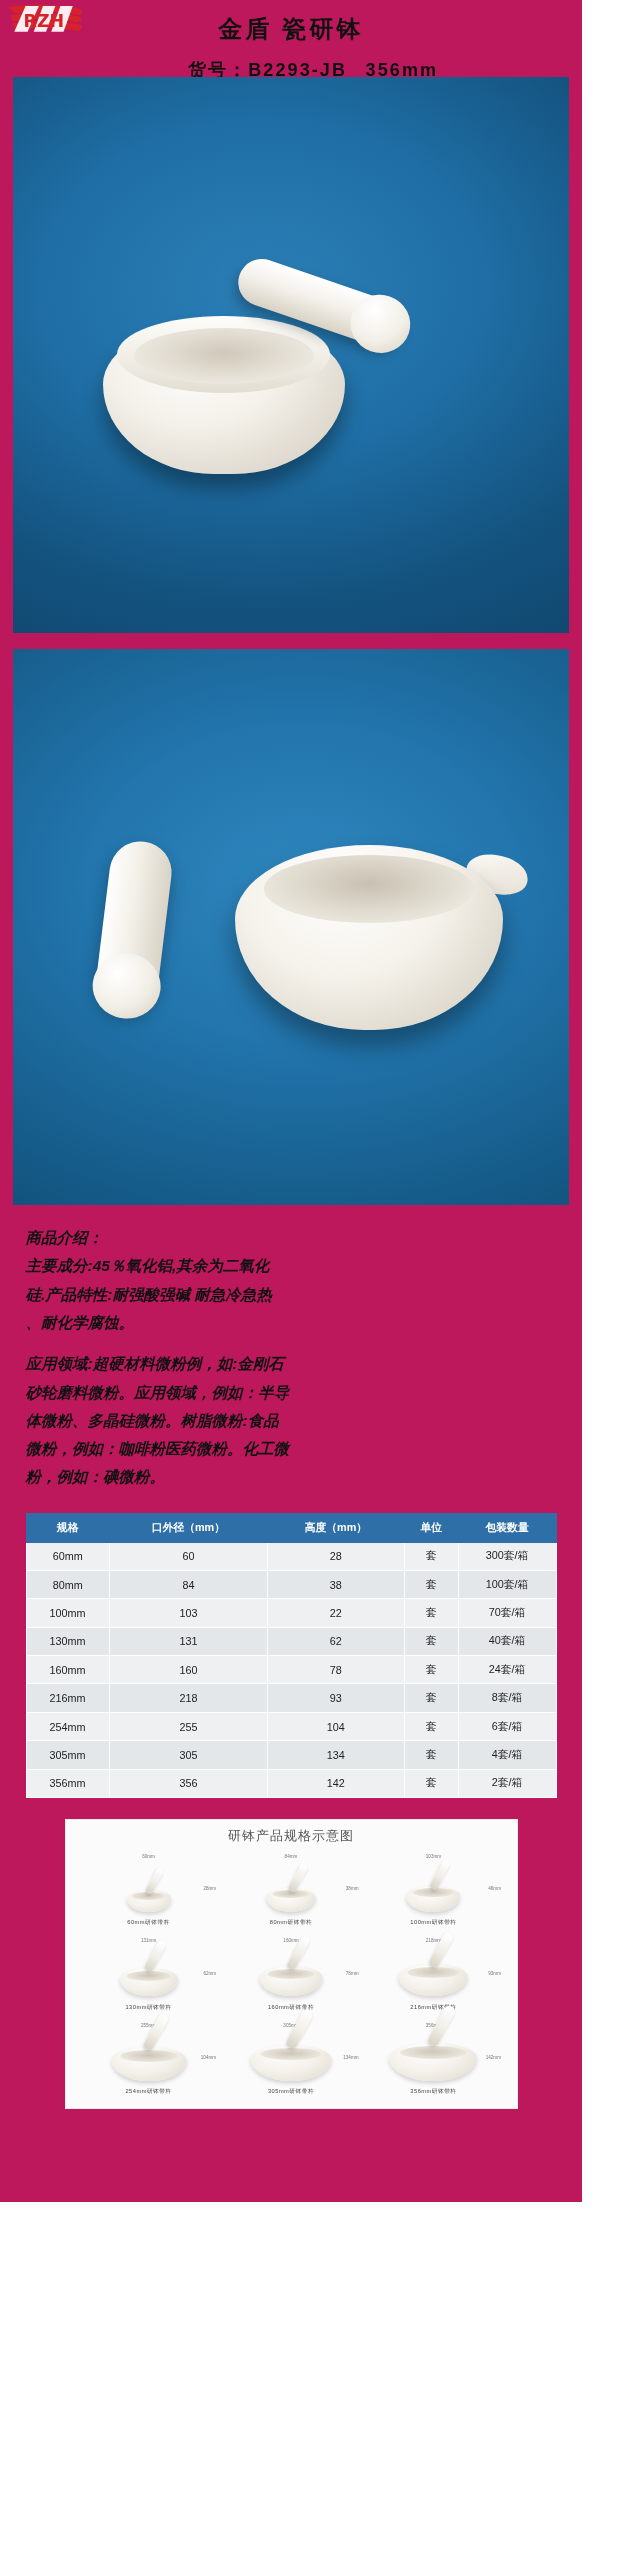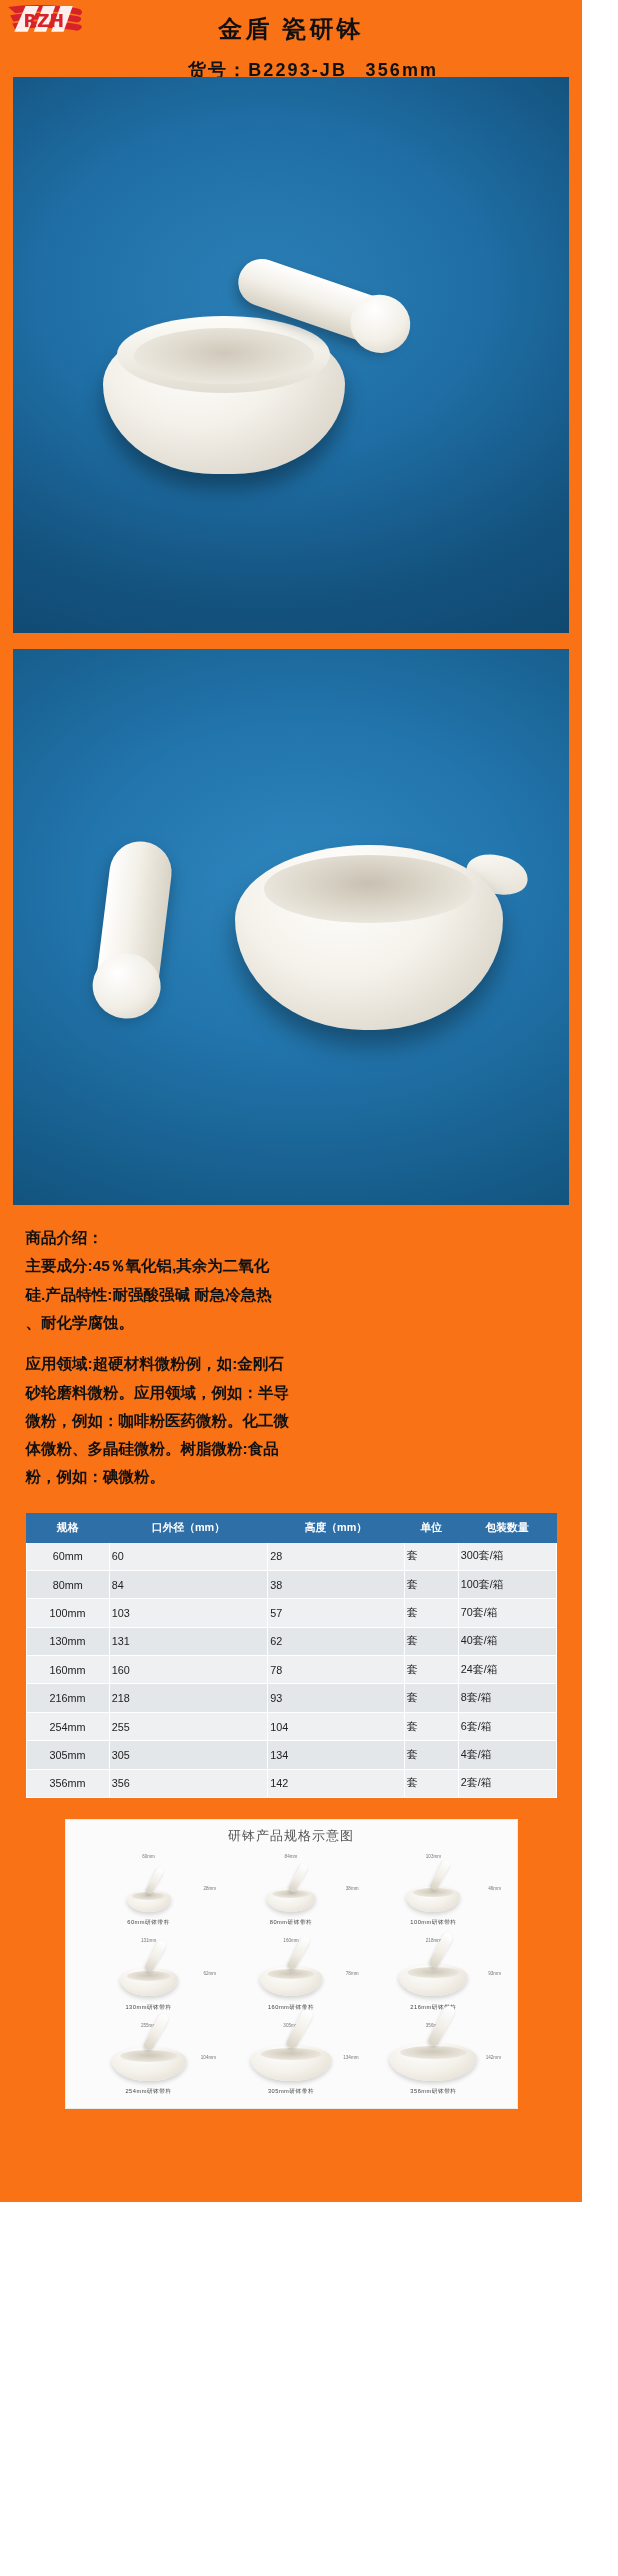--- a/index.html
+++ b/index.html
@@ -8,21 +8,21 @@
     background: #ffffff;
   }
   body {
     width: 618px;
     font-family: "Liberation Sans", sans-serif;
     color: #111;
   }
   .page {
     width: 582px;
     position: relative;
-    background: #f97316;
+    background: #be185d;
   }
 
   
   .header {
     position: relative;
     height: 77px;
     padding-top: 7.2px;
   }
   .logo {
     position: absolute;
@@ -164,21 +164,21 @@
 
   
   .desc {
     width: 531px;
     margin: 20.6px auto 0 auto;
     font-size: 15.5px;
     line-height: 1.62;
     color: #111;
     font-weight: bold;
   }
-  .desc p { margin: 0 0 3.1px 0; }
+  .desc p { margin: 0 0 3.1px 0; font-style: italic; }
   .desc .gap { height: 13.4px; }
 
   
   .table-wrap {
     width: 531px;
     margin: 24px auto 0 auto;
   }
   table.spec {
     width: 100%;
     border-collapse: collapse;
@@ -190,21 +190,21 @@
     font-weight: bold;
     padding: 6.7px 2.1px;
     text-align: center;
     border: 0.5px solid #2f6fa8;
     font-size: 10.8px;
   }
   table.spec tbody td {
     background: #eef0f2;
     color: #222;
     padding: 6.7px 2.1px;
-    text-align: left;
+    text-align: center;
     border: 0.5px solid #ffffff;
     font-size: 10.8px;
   }
   table.spec tbody tr:nth-child(even) td {
     background: #e4e7ea;
   }
   table.spec td.first { text-align: center; }
 
   
   .sizechart {
@@ -332,22 +332,22 @@
   </div>
 
   <div class="desc">
     <p>商品介绍：</p>
     <p>主要成分:45％氧化铝,其余为二氧化</p>
     <p>硅.产品特性:耐强酸强碱  耐急冷急热</p>
     <p>、耐化学腐蚀。</p>
     <div class="gap"></div>
     <p>应用领域:超硬材料微粉例，如:金刚石</p>
     <p>砂轮磨料微粉。应用领域，例如：半导</p>
+    <p>体微粉、多晶硅微粉。树脂微粉:食品</p>
     <p>微粉，例如：咖啡粉医药微粉。化工微</p>
-    <p>体微粉、多晶硅微粉。树脂微粉:食品</p>
     <p>粉，例如：碘微粉。</p>
   </div>
 
   <div class="table-wrap">
     <table class="spec">
       <thead>
         <tr>
           <th>规格</th>
           <th>口外径（mm）</th>
           <th>高度（mm）</th>
@@ -366,21 +366,21 @@
         <tr>
           <td class="first">80mm</td>
           <td>84</td>
           <td>38</td>
           <td>套</td>
           <td>100套/箱</td>
         </tr>
         <tr>
           <td class="first">100mm</td>
           <td>103</td>
-          <td>57</td>
+          <td>22</td>
           <td>套</td>
           <td>70套/箱</td>
         </tr>
         <tr>
           <td class="first">130mm</td>
           <td>131</td>
           <td>62</td>
           <td>套</td>
           <td>40套/箱</td>
         </tr>

